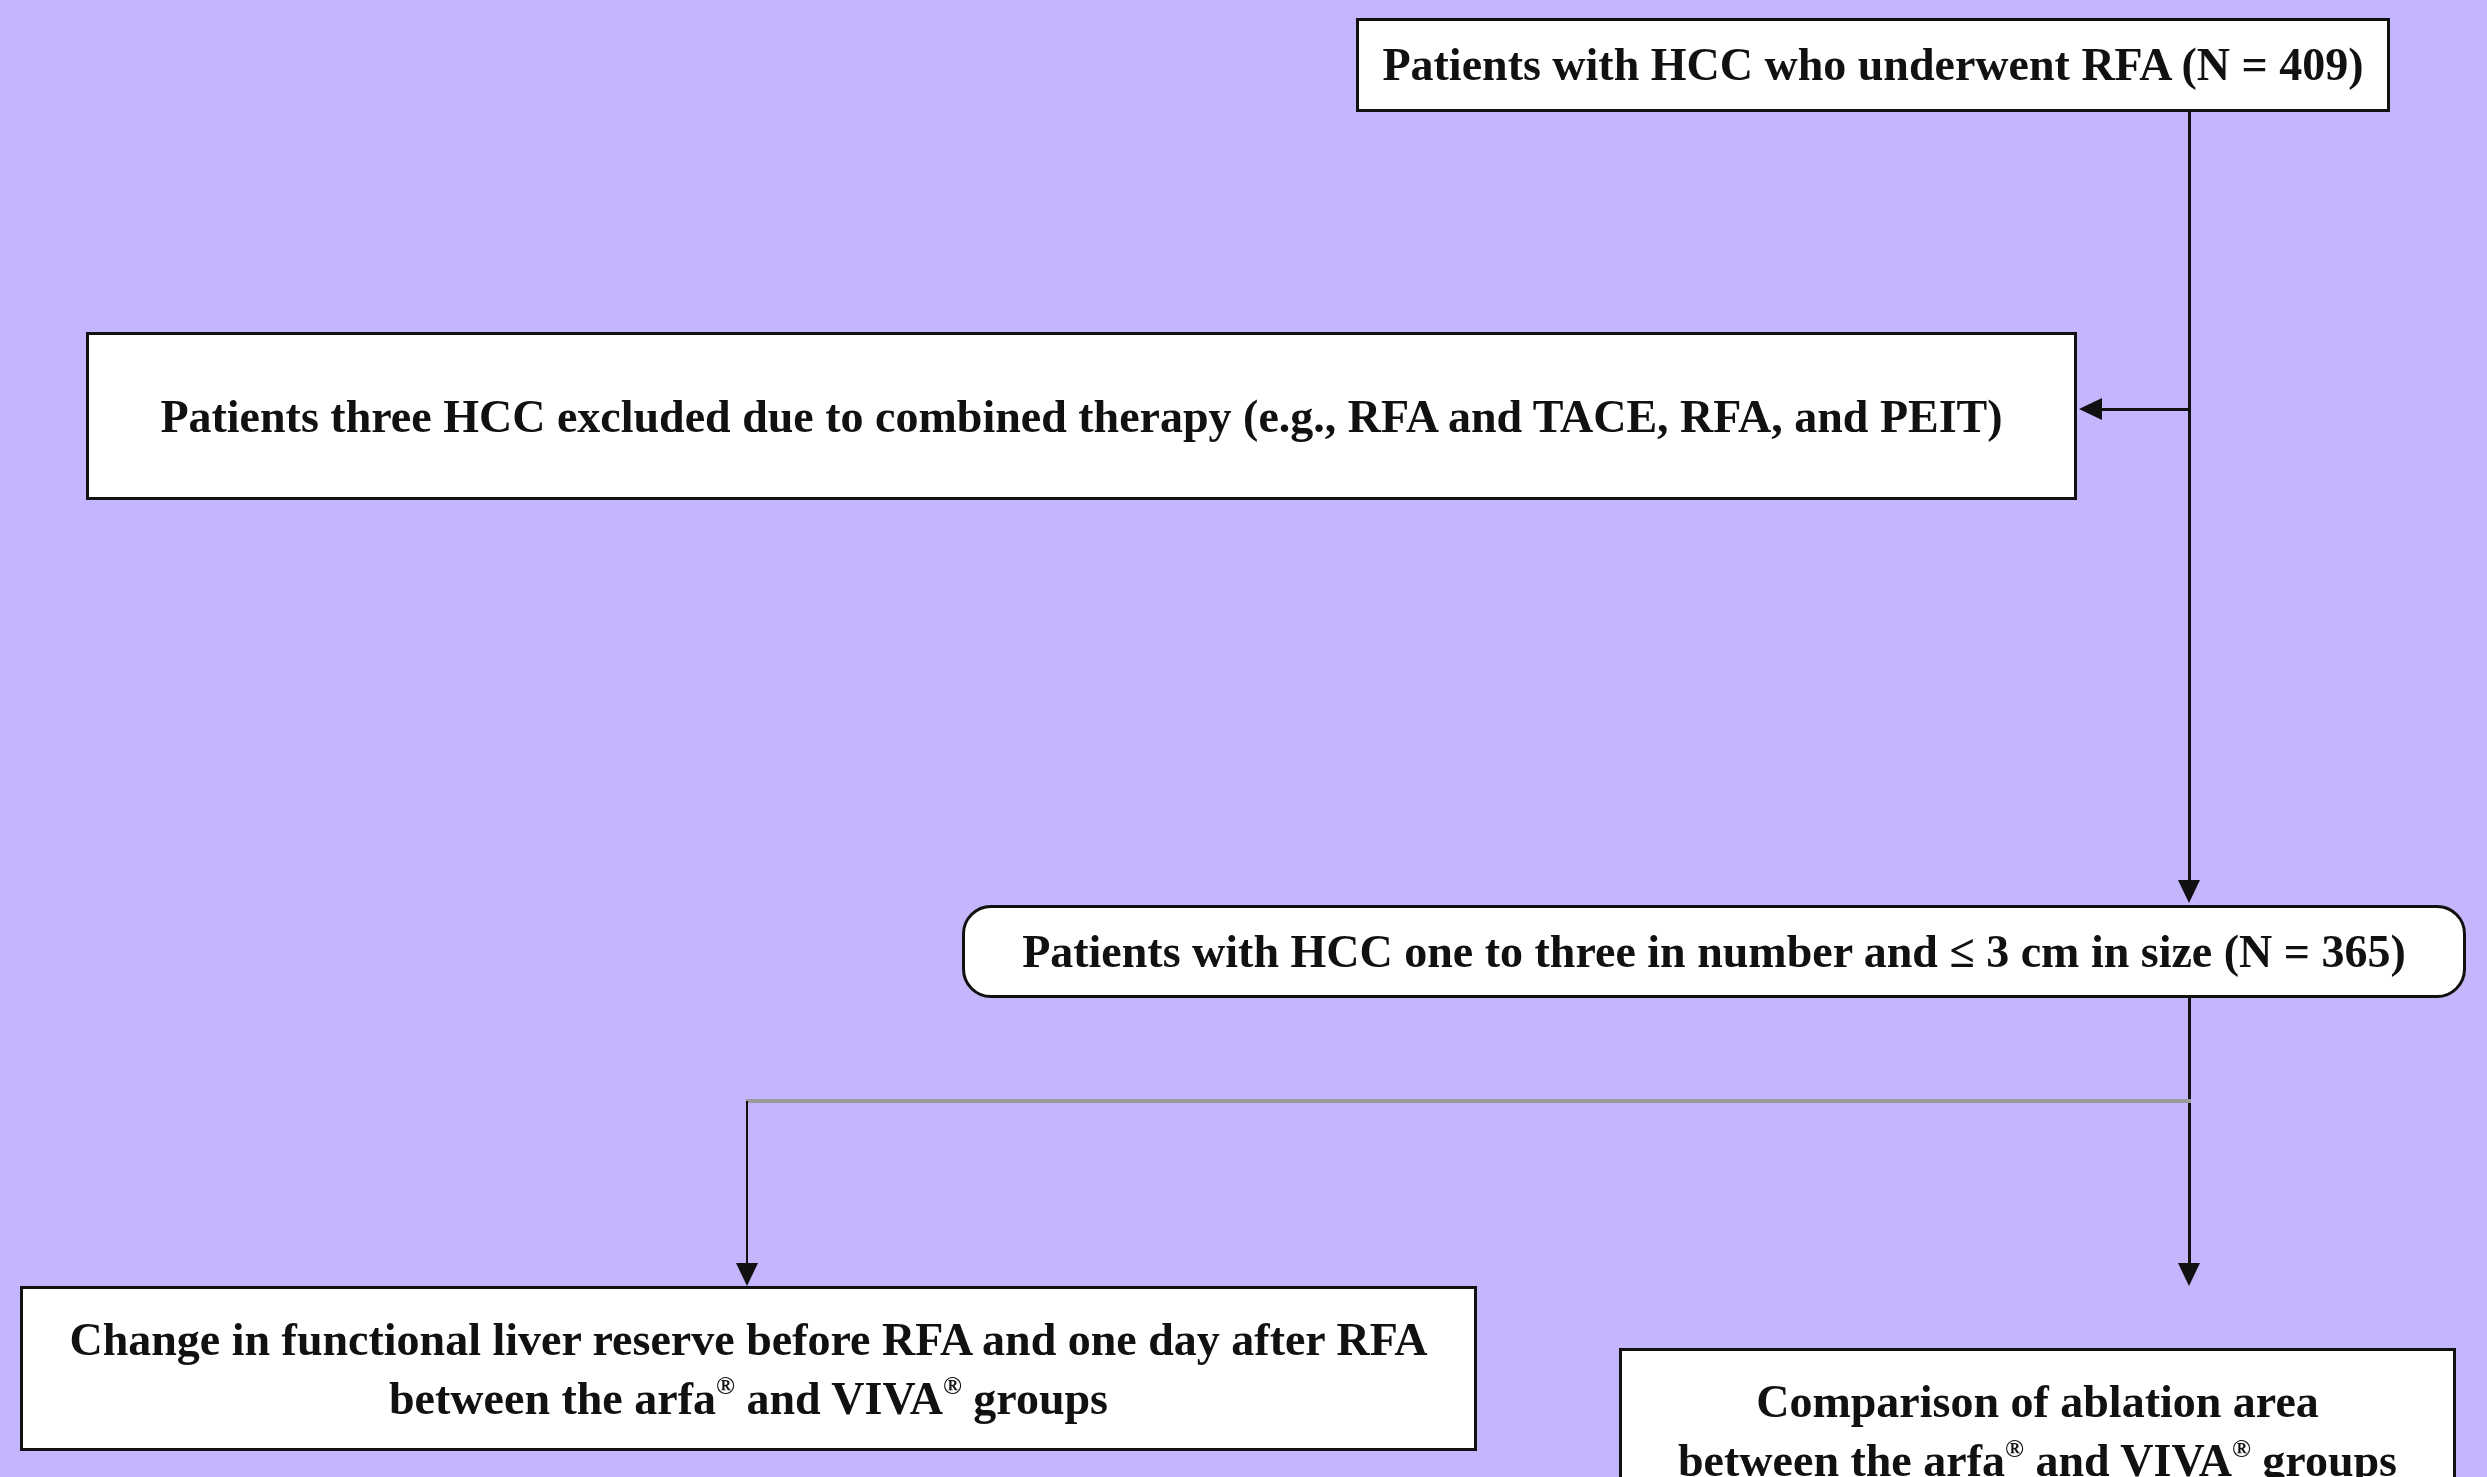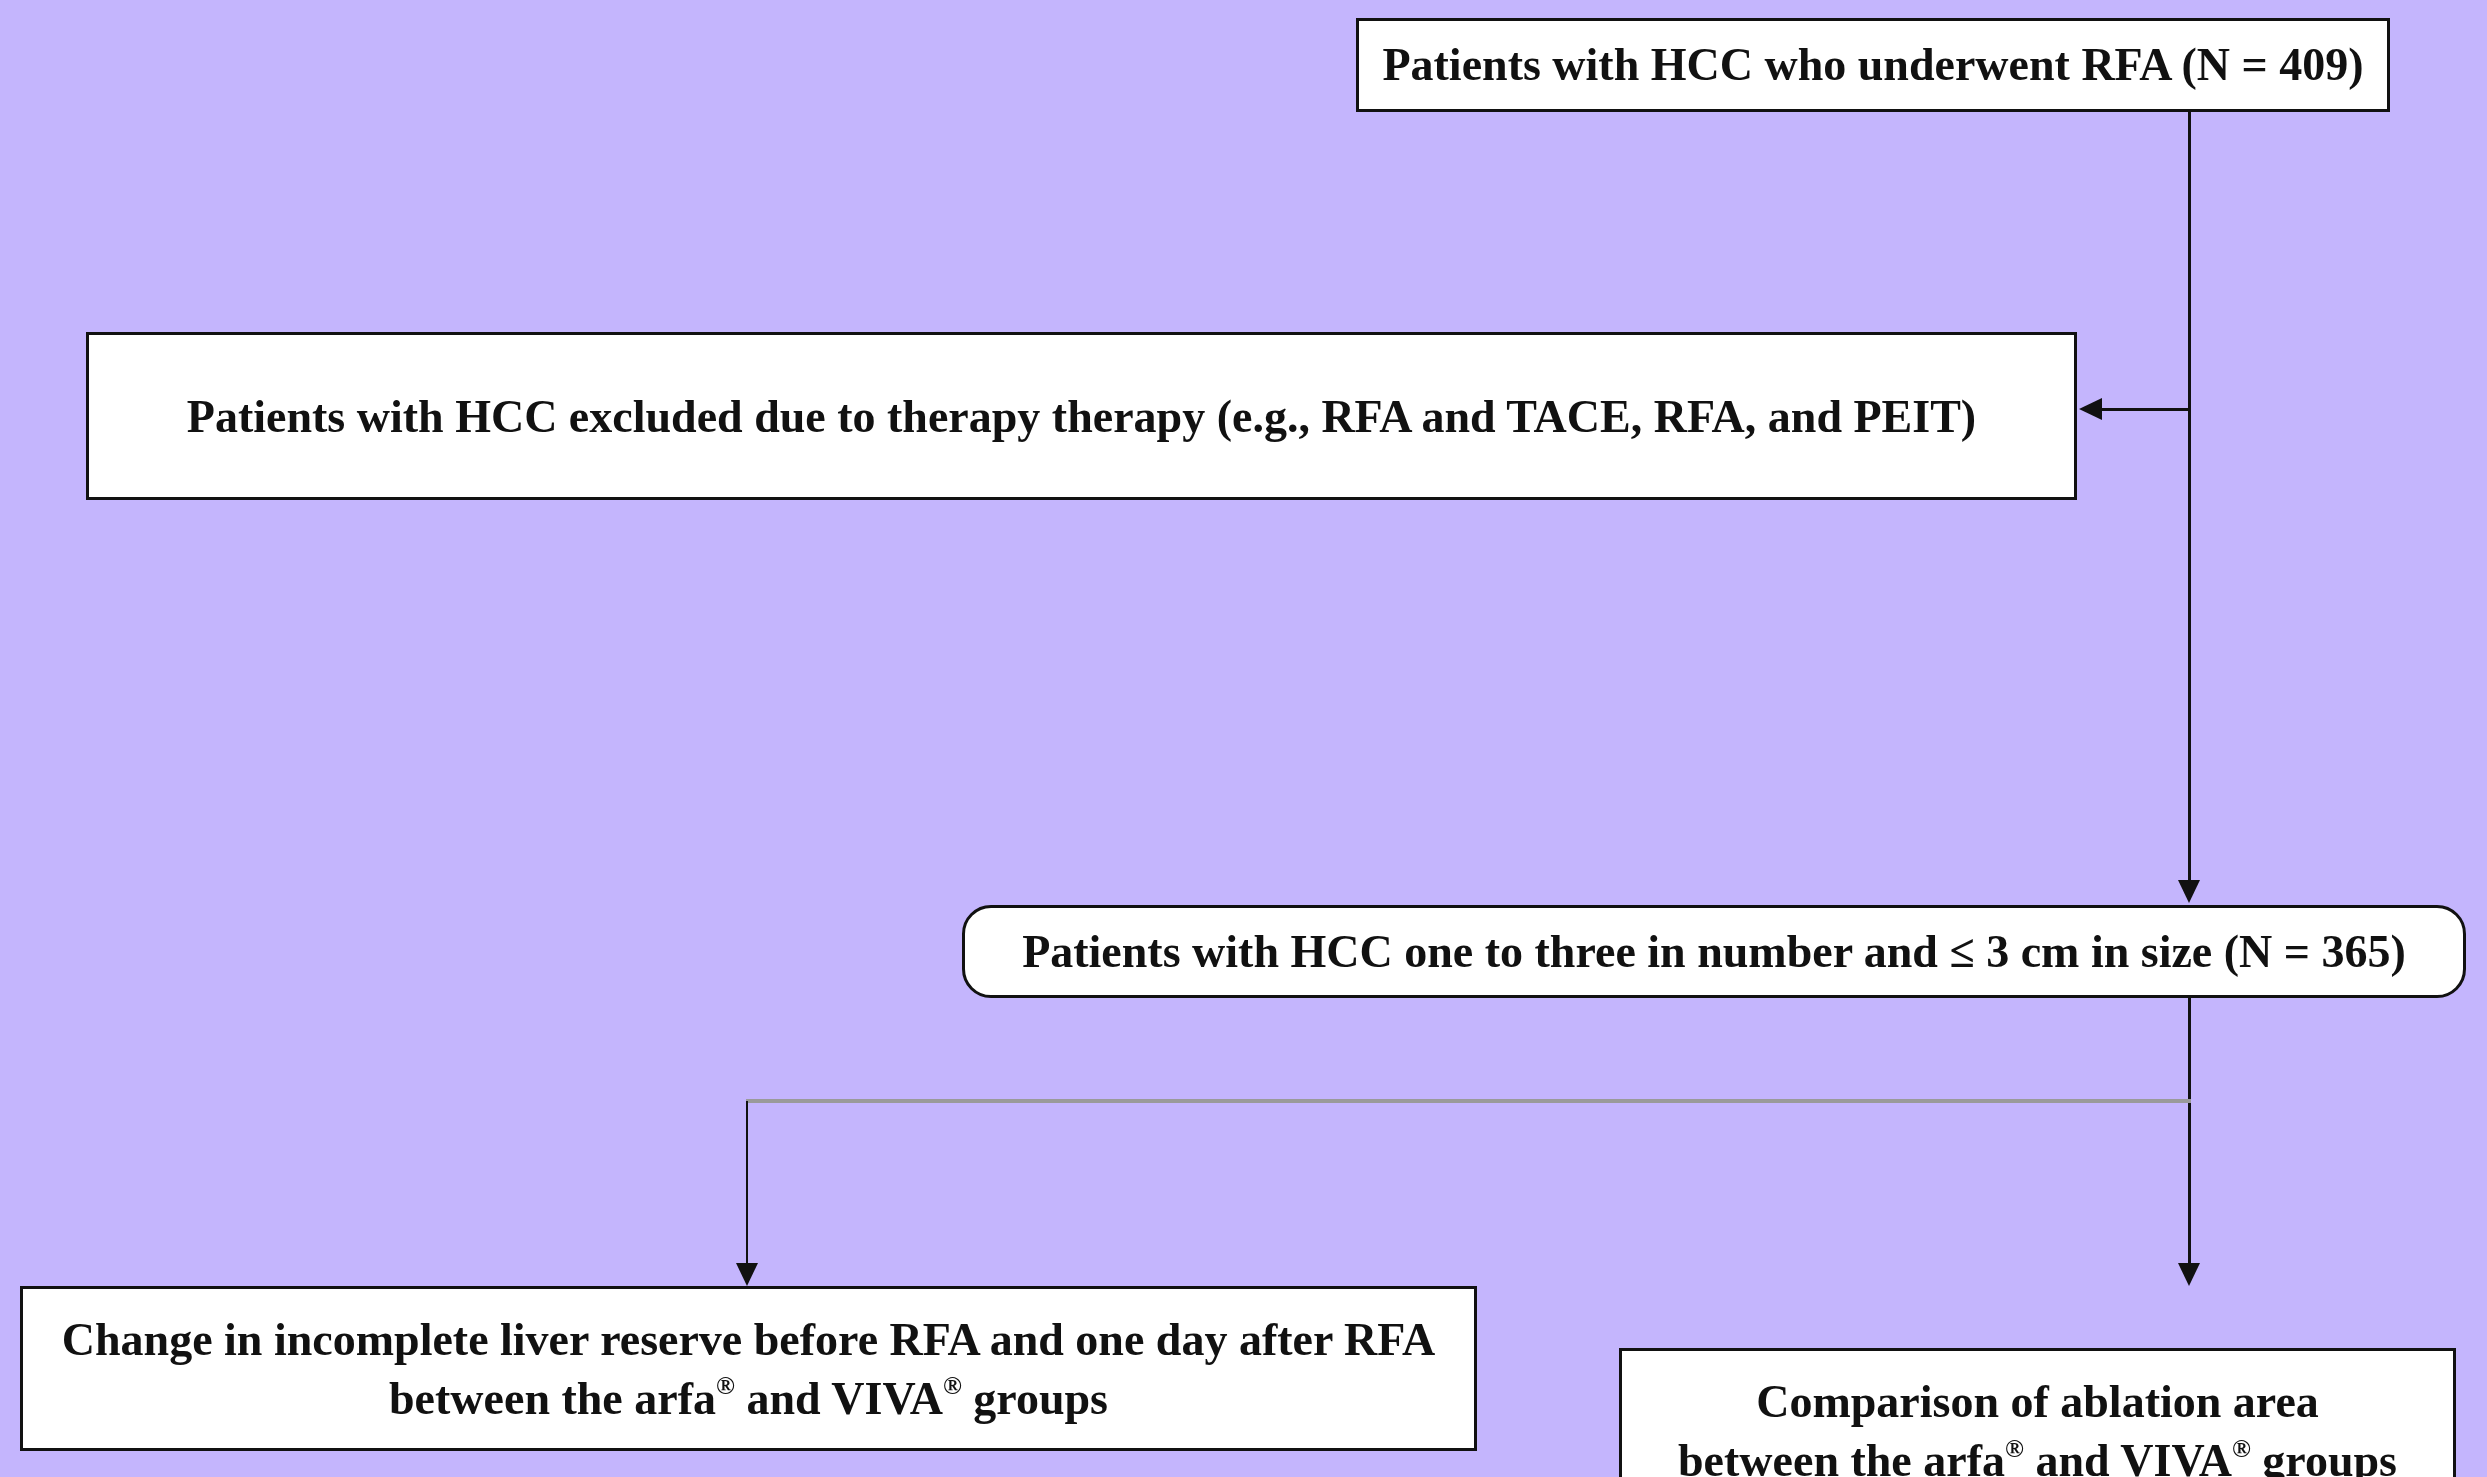--- a/index.html
+++ b/index.html
@@ -70,29 +70,29 @@
 </head>
 <body>
 
 <div class="canvas">
 
   <div class="node node--thick" style="left:1356px; top:17.5px; width:1034px; height:94px;">
     <div class="txt-line">Patients with HCC who underwent RFA (N = 409)</div>
   </div>
 
   <div class="node" style="left:86px; top:332px; width:1991px; height:168px;">
-    <div class="txt-line">Patients with HCC excluded due to therapy therapy (e.g., RFA and TACE, RFA, and PEIT)</div>
+    <div class="txt-line">Patients three HCC excluded due to combined therapy (e.g., RFA and TACE, RFA, and PEIT)</div>
   </div>
 
   <div class="node" style="left:962px; top:905px; width:1504px; height:93px;border-radius:29px;">
     <div class="txt-line">Patients with HCC one to three in number and ≤ 3 cm in size (N = 365)</div>
   </div>
 
   <div class="node" style="left:20px; top:1286px; width:1457px; height:165px;">
-    <div class="txt-line">Change in incomplete liver reserve before RFA and one day after RFA</div>
+    <div class="txt-line">Change in functional liver reserve before RFA and one day after RFA</div>
     <div class="txt-line"><span>between the arfa</span><sup>®</sup><span> and VIVA</span><sup>®</sup><span> groups</span></div>
   </div>
 
   <div class="node" style="left:1619px; top:1348px; width:837px; height:166px;">
     <div class="txt-line">Comparison of ablation area</div>
     <div class="txt-line"><span>between the arfa</span><sup>®</sup><span> and VIVA</span><sup>®</sup><span> groups</span></div>
   </div>
 
   <div class="vline" style="left:2188px; top:112px; width:3px; height:769px;"></div>
   <div class="arrow-down" style="left:2178px; top:880px;"></div>

